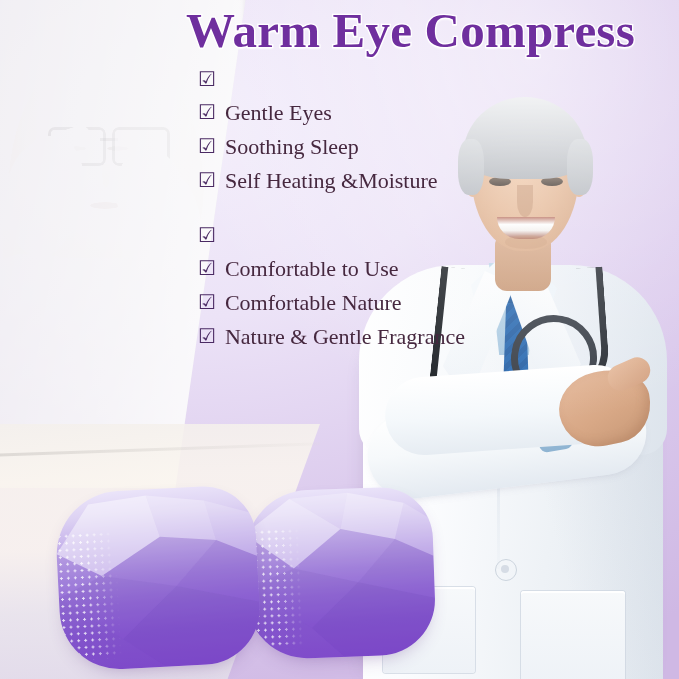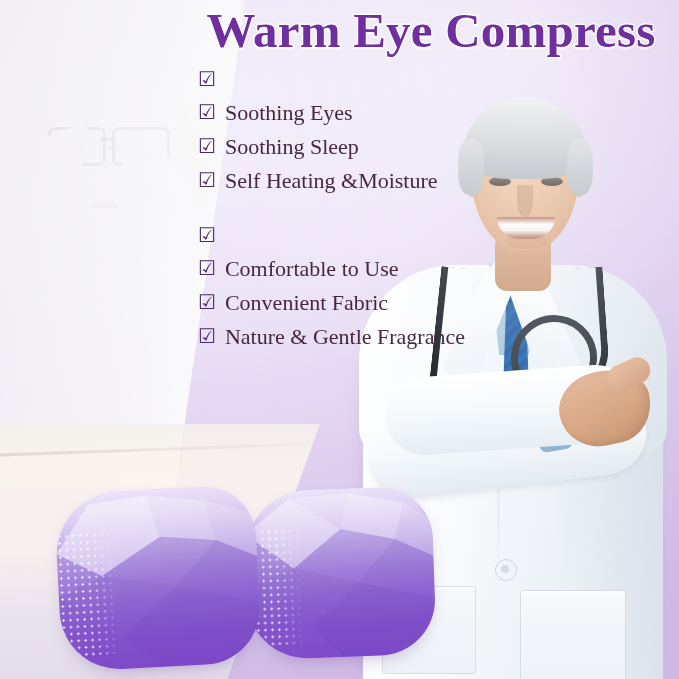--- a/index.html
+++ b/index.html
@@ -238,21 +238,21 @@
     mask-image:linear-gradient(90deg,#000 0%,#000 52%,transparent 100%);}
   #mask-left{left:58px;width:200px;height:178px;transform:rotate(-3deg);}
   #mask-right{left:246px;width:188px;height:168px;transform:rotate(-2deg);bottom:22px;}
 
   
   .title{
     position:absolute;left:186px;top:6px;width:490px;
     font-size:49px;line-height:1.02;font-weight:700;
     color:#6f2f9e;
     letter-spacing:.2px;
-    text-align:center;
+    text-align:left;
     -webkit-text-stroke:2.6px #ffffff;
     paint-order:stroke fill;
     text-shadow:0 2px 2px rgba(255,255,255,.85);
   }
   .list{position:absolute;left:198px;}
   .list.top{top:66px;}
   .list.bottom{top:222px;}
   .item{display:flex;align-items:flex-start;gap:9px;margin-bottom:7px;}
   .chk{font-size:20px;line-height:26px;color:#4a2a63;flex:0 0 auto;
     font-family:"DejaVu Sans",sans-serif;}
@@ -374,21 +374,21 @@
   <div class="bg-shade2"></div>
 
   <div class="title">Warm Eye Compress</div>
 
   <div class="list top">
     <div class="item">
       <span class="chk">☑</span>
     </div>
     <div class="item">
       <span class="chk">☑</span>
-      <span class="item-label">Soothing Eyes</span>
+      <span class="item-label">Gentle Eyes</span>
     </div>
     <div class="item">
       <span class="chk">☑</span>
       <span class="item-label">Soothing Sleep</span>
     </div>
     <div class="item">
       <span class="chk">☑</span>
       <span class="item-label">Self Heating &amp;Moisture</span>
     </div>
   </div>
@@ -396,21 +396,21 @@
   <div class="list bottom">
     <div class="item">
       <span class="chk">☑</span>
     </div>
     <div class="item">
       <span class="chk">☑</span>
       <span class="item-label">Comfortable to Use</span>
     </div>
     <div class="item">
       <span class="chk">☑</span>
-      <span class="item-label">Convenient Fabric</span>
+      <span class="item-label">Comfortable Nature</span>
     </div>
     <div class="item">
       <span class="chk">☑</span>
       <span class="item-label">Nature &amp; Gentle Fragrance</span>
     </div>
   </div>
 
 </div>
 
 </body></html>

